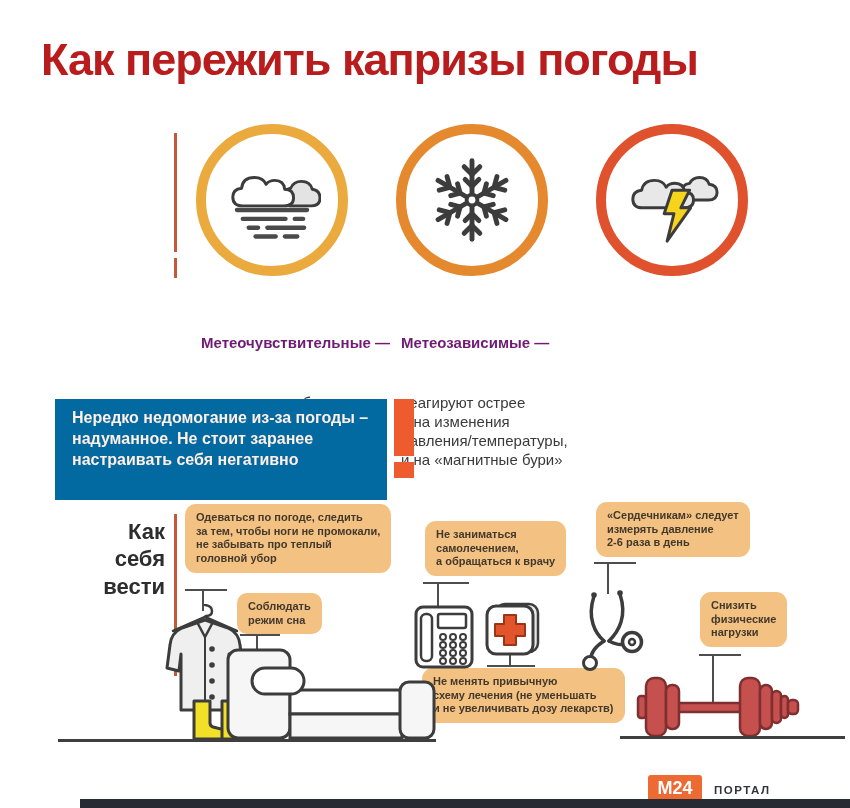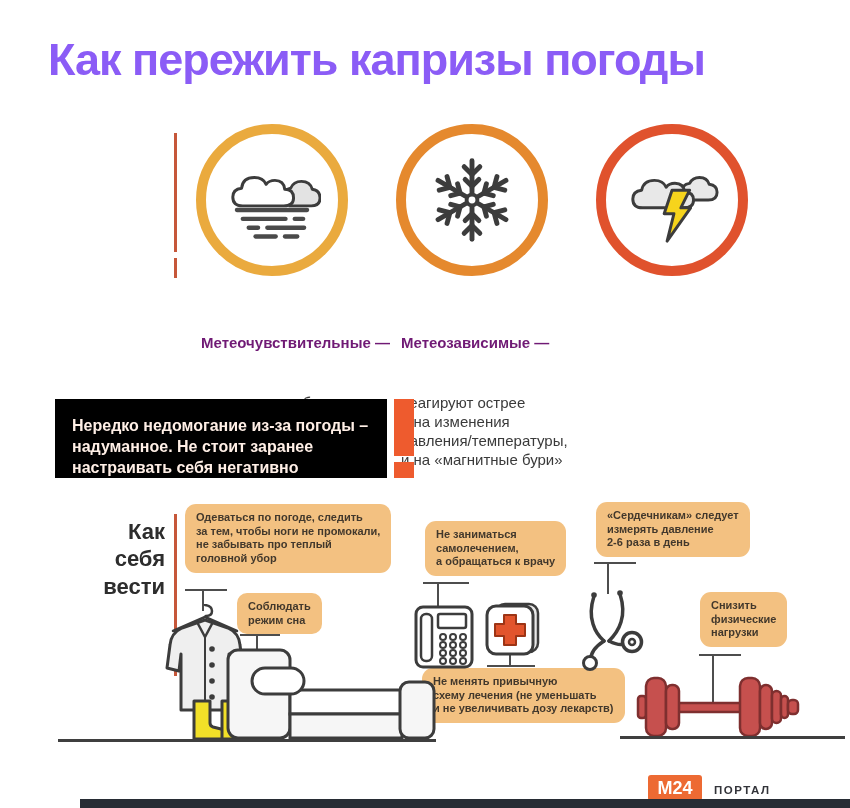--- a/index.html
+++ b/index.html
@@ -1,33 +1,33 @@
 <!DOCTYPE html>
 <html><head>
 <meta charset="utf-8">
 <style>
   html,body{margin:0;padding:0;background:#fff;}
   .page{position:relative;width:850px;height:808px;background:#ffffff;overflow:hidden;
         font-family:"Liberation Sans","DejaVu Sans",sans-serif;color:#2f2f2f;}
   .abs{position:absolute;}
-  .title{position:absolute;left:48px;top:34px;margin:0;font-size:45px;font-weight:700;
-         letter-spacing:-1px;color:#8b5cf6;white-space:pre;}
+  .title{position:absolute;left:41px;top:34px;margin:0;font-size:45px;font-weight:700;
+         letter-spacing:-1px;color:#b91c1c;white-space:pre;}
   .side-label{position:absolute;font-size:22px;font-weight:700;line-height:1.24;
               text-align:right;white-space:pre;color:#2d2d2d;}
   .divider{position:absolute;width:3px;background:#c6573a;}
   .ring{position:absolute;width:132px;height:132px;border-radius:50%;border:10px solid;
         display:flex;align-items:center;justify-content:center;background:#fff;}
   .ring-1{border-color:#EAAA3E;}
   .ring-2{border-color:#E5892E;}
   .ring-3{border-color:#E0522D;}
   .col{position:absolute;font-size:15px;line-height:1.27;white-space:pre;color:#3a3a3a;}
   .col-title{display:block;margin:0 0 3px 0;font-weight:700;color:#701a75;white-space:pre;}
   .col-desc{margin:0;white-space:pre;}
-  .banner{position:absolute;left:55px;top:399px;width:332px;height:79px;background:#000000;
-          box-sizing:border-box;padding:17px 0 0 17px;}
+  .banner{position:absolute;left:55px;top:399px;width:332px;height:101px;background:#0369a1;
+          box-sizing:border-box;padding:9px 0 0 17px;}
   .banner p{margin:0;color:#FFEFE6;font-size:16px;font-weight:700;line-height:1.3;white-space:pre;}
   .excl{position:absolute;background:#EE5B2E;}
   .tip{position:absolute;background:#F3C181;border-radius:11px;padding:7px 11px;
        font-size:11px;font-weight:600;line-height:1.24;color:#42382c;white-space:pre;}
   .line{position:absolute;background:#4d4d4d;}
   .ground{position:absolute;height:3px;background:#3f3f3f;}
   .badge{position:absolute;left:648px;top:775px;width:54px;height:26px;background:#ED6A33;
          border-radius:3px;display:flex;align-items:center;justify-content:center;
          color:#fff;font-size:18px;font-weight:700;}
   .portal{position:absolute;left:714px;top:784px;font-size:11.5px;font-weight:700;

